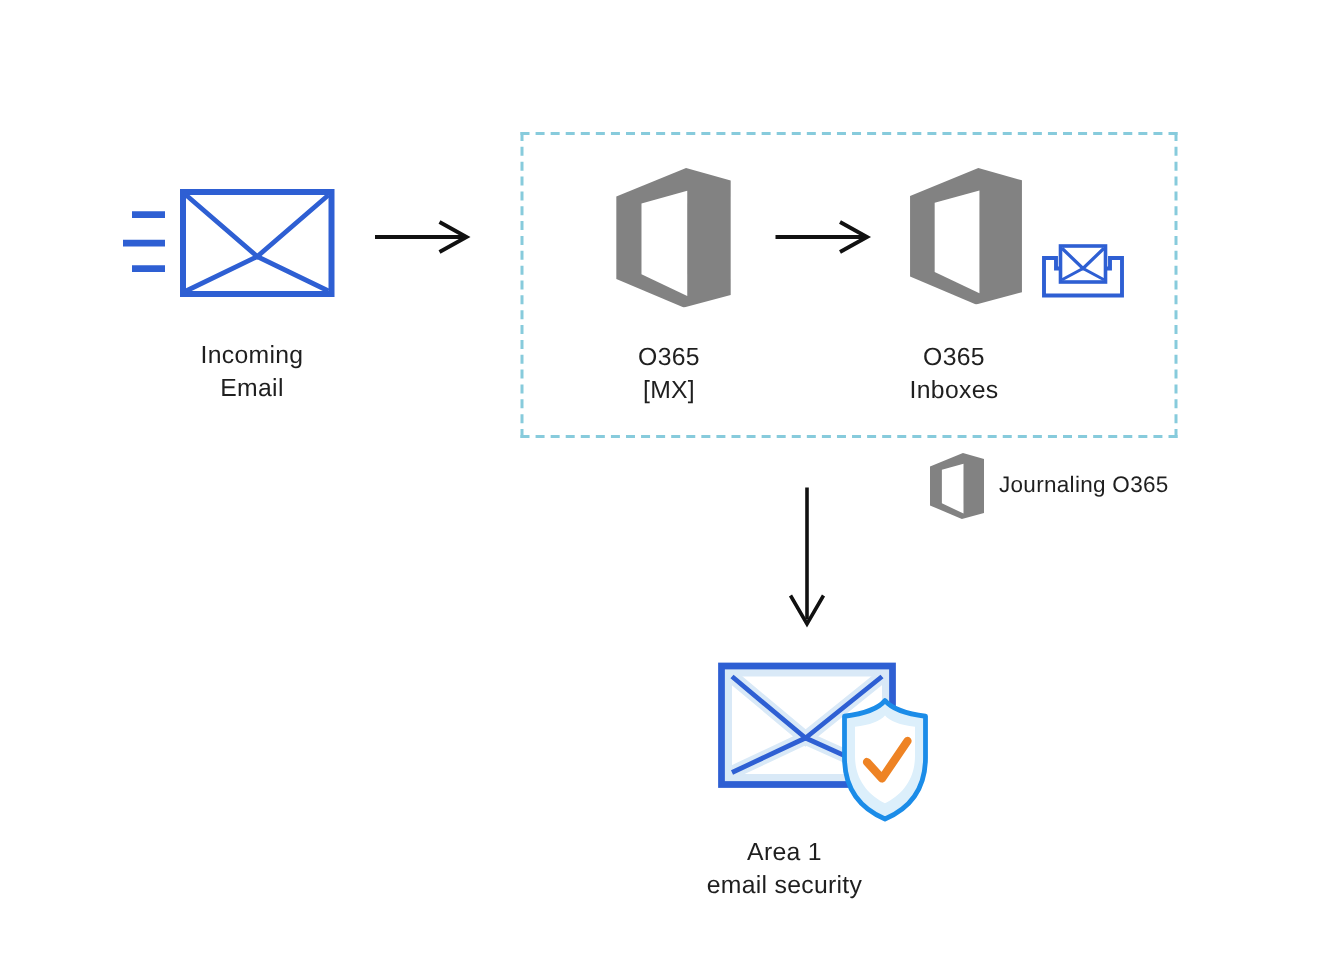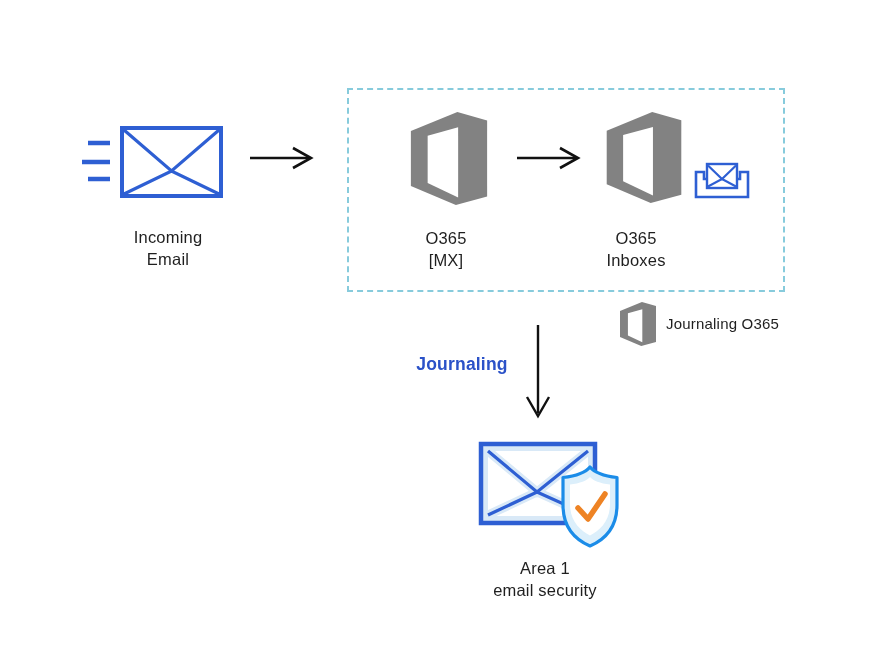--- a/index.html
+++ b/index.html
@@ -81,21 +81,20 @@
   </svg>
   <div class="node-label" style="left:556px;top:227px;width:160px;">O365
 Inboxes</div>
 
   <svg class="abs" style="left:620px;top:302px;" width="36" height="44" viewBox="0 0 100 122">
     <polygon points="61,0 100,11 100,111 59,122 0,97 0,25" fill="#828282"></polygon>
     <polygon points="22,31 62,20 62,112 22,93" fill="#ffffff"></polygon>
   </svg>
   <div class="legend-label" style="left:666px;top:315px;">Journaling O365</div>
 
-  <div class="flow-label" style="left:382px;top:354px;width:160px;">Journaling</div>
 
   <svg class="abs" style="left:525px;top:323px;" width="26" height="96" viewBox="0 0 26 96">
     <g stroke="#111111" stroke-width="2.4" fill="none">
       <line x1="13" y1="2" x2="13" y2="90"></line>
       <path d="M2,74 L13,93 L24,74"></path>
     </g>
   </svg>
 
   <svg class="abs" style="left:476px;top:439px;" width="150" height="112" viewBox="0 0 150 112">
     <g>
@@ -107,16 +106,16 @@
       <path d="M12,76 L61,53 L112,76" fill="none" stroke="#2e5fd3" stroke-width="3.2"></path>
     </g>
     <g>
       <path d="M114,28 C118,33 128,37 141,38.5 L141,66 C141,89 128,101 114,107
                C100,101 87,89 87,66 L87,38.5 C100,37 110,33 114,28 Z" fill="#dceffb" stroke="#1b8ce8" stroke-width="3.2" stroke-linejoin="round"></path>
       <path d="M114,38 C117,41.5 124,44.5 134,45.5 L134,65 C134,82 124,91.5 114,96.5
                C104,91.5 94,82 94,65 L94,45.5 C104,44.5 111,41.5 114,38 Z" fill="#ffffff"></path>
       <path d="M102,69 L112,80 L129,55" fill="none" stroke="#ee8324" stroke-width="5.5" stroke-linecap="round" stroke-linejoin="round"></path>
     </g>
   </svg>
-  <div class="node-label" style="left:465px;top:557px;width:160px;">Area 1
+  <div class="node-label" style="left:443px;top:557px;width:160px;">Area 1
 email security</div>
 
 </div>
 
 </body></html>

